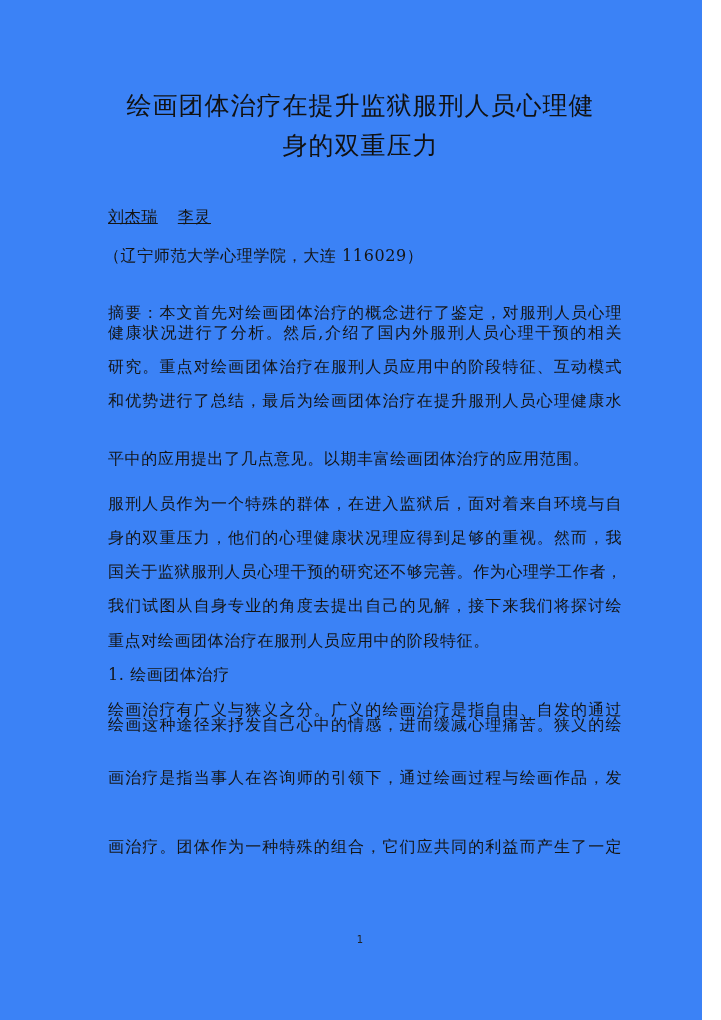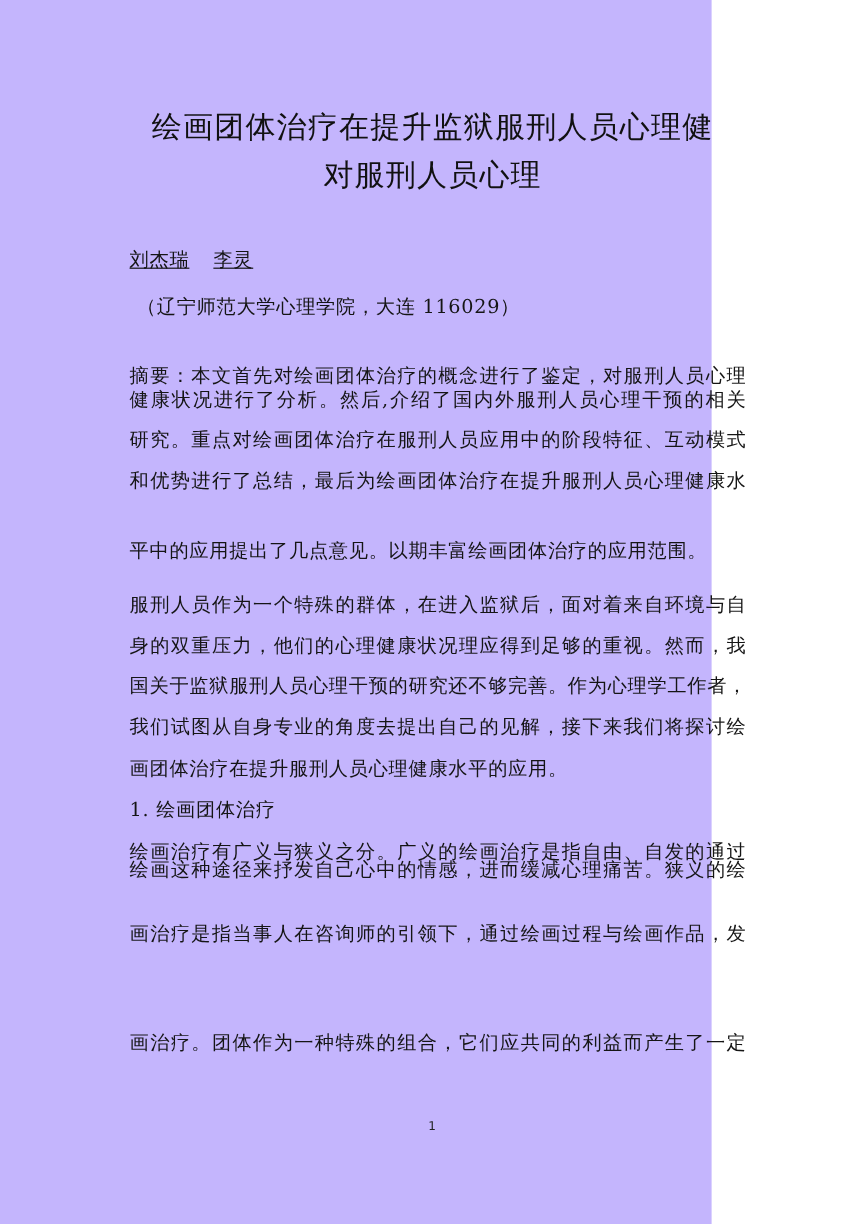--- a/index.html
+++ b/index.html
@@ -11,23 +11,23 @@
       width: 721px;
       height: 1020px;
       position: relative;
       overflow: hidden;
       font-family: "DejaVu Serif", "Liberation Serif", serif;
       color: #111111;
     }
     .page {
       position: absolute;
       left: 0; top: 0;
-      width: 593px;
+      width: 702px;
       height: 1020px;
-      background: #c4b5fd;
+      background: #3b82f6;
     }
     .title {
       position: absolute;
       left: 100px;
       width: 521px;
       top: 86px;
       text-align: center;
       font-size: 25px;
       line-height: 40px;
       letter-spacing: 1px;
@@ -62,43 +62,43 @@
       color: #222;
     }
   </style>
 </head>
 <body>
 
 <div class="page">
 
   <div class="title">
     <div>绘画团体治疗在提升监狱服刑人员心理健</div>
-    <div>对服刑人员心理</div>
+    <div>身的双重压力</div>
   </div>
 
   <div class="line" style="top:207px;text-decoration:underline;">
     <span>刘杰瑞</span><span class="author-gap"></span><span>李灵</span>
   </div>
 
-  <div class="line" style="top:246px; left:114px;">（辽宁师范大学心理学院，大连 116029）</div>
+  <div class="line" style="top:246px; left:104px;">（辽宁师范大学心理学院，大连 116029）</div>
 
   <div class="line justify" style="top:303px;">摘要：本文首先对绘画团体治疗的概念进行了鉴定，对服刑人员心理</div>
   <div class="line justify" style="top:323px;">健康状况进行了分析。然后,介绍了国内外服刑人员心理干预的相关</div>
   <div class="line justify" style="top:357px;">研究。重点对绘画团体治疗在服刑人员应用中的阶段特征、互动模式</div>
   <div class="line justify" style="top:391px;">和优势进行了总结，最后为绘画团体治疗在提升服刑人员心理健康水</div>
   <div class="line" style="top:425px;margin-top:24px;">平中的应用提出了几点意见。以期丰富绘画团体治疗的应用范围。</div>
 
 
   <div class="line justify" style="top:494px;">服刑人员作为一个特殊的群体，在进入监狱后，面对着来自环境与自</div>
   <div class="line justify" style="top:528px;">身的双重压力，他们的心理健康状况理应得到足够的重视。然而，我</div>
   <div class="line justify" style="top:562px;">国关于监狱服刑人员心理干预的研究还不够完善。作为心理学工作者，</div>
   <div class="line justify" style="top:596px;">我们试图从自身专业的角度去提出自己的见解，接下来我们将探讨绘</div>
-  <div class="line" style="top:631px;">画团体治疗在提升服刑人员心理健康水平的应用。</div>
+  <div class="line" style="top:631px;">重点对绘画团体治疗在服刑人员应用中的阶段特征。</div>
 
   <div class="line" style="top:665px;">1. 绘画团体治疗</div>
 
   <div class="line justify" style="top:700px;">绘画治疗有广义与狭义之分。广义的绘画治疗是指自由、自发的通过</div>
   <div class="line justify" style="top:715px;">绘画这种途径来抒发自己心中的情感，进而缓减心理痛苦。狭义的绘</div>
   <div class="line justify" style="top:768px;">画治疗是指当事人在咨询师的引领下，通过绘画过程与绘画作品，发</div>
-  <div class="line justify" style="top:837px;margin-top:22px;">画治疗。团体作为一种特殊的组合，它们应共同的利益而产生了一定</div>
+  <div class="line justify" style="top:837px;">画治疗。团体作为一种特殊的组合，它们应共同的利益而产生了一定</div>
 
   <div class="page-number">1</div>
 </div>
 
 </body></html>

